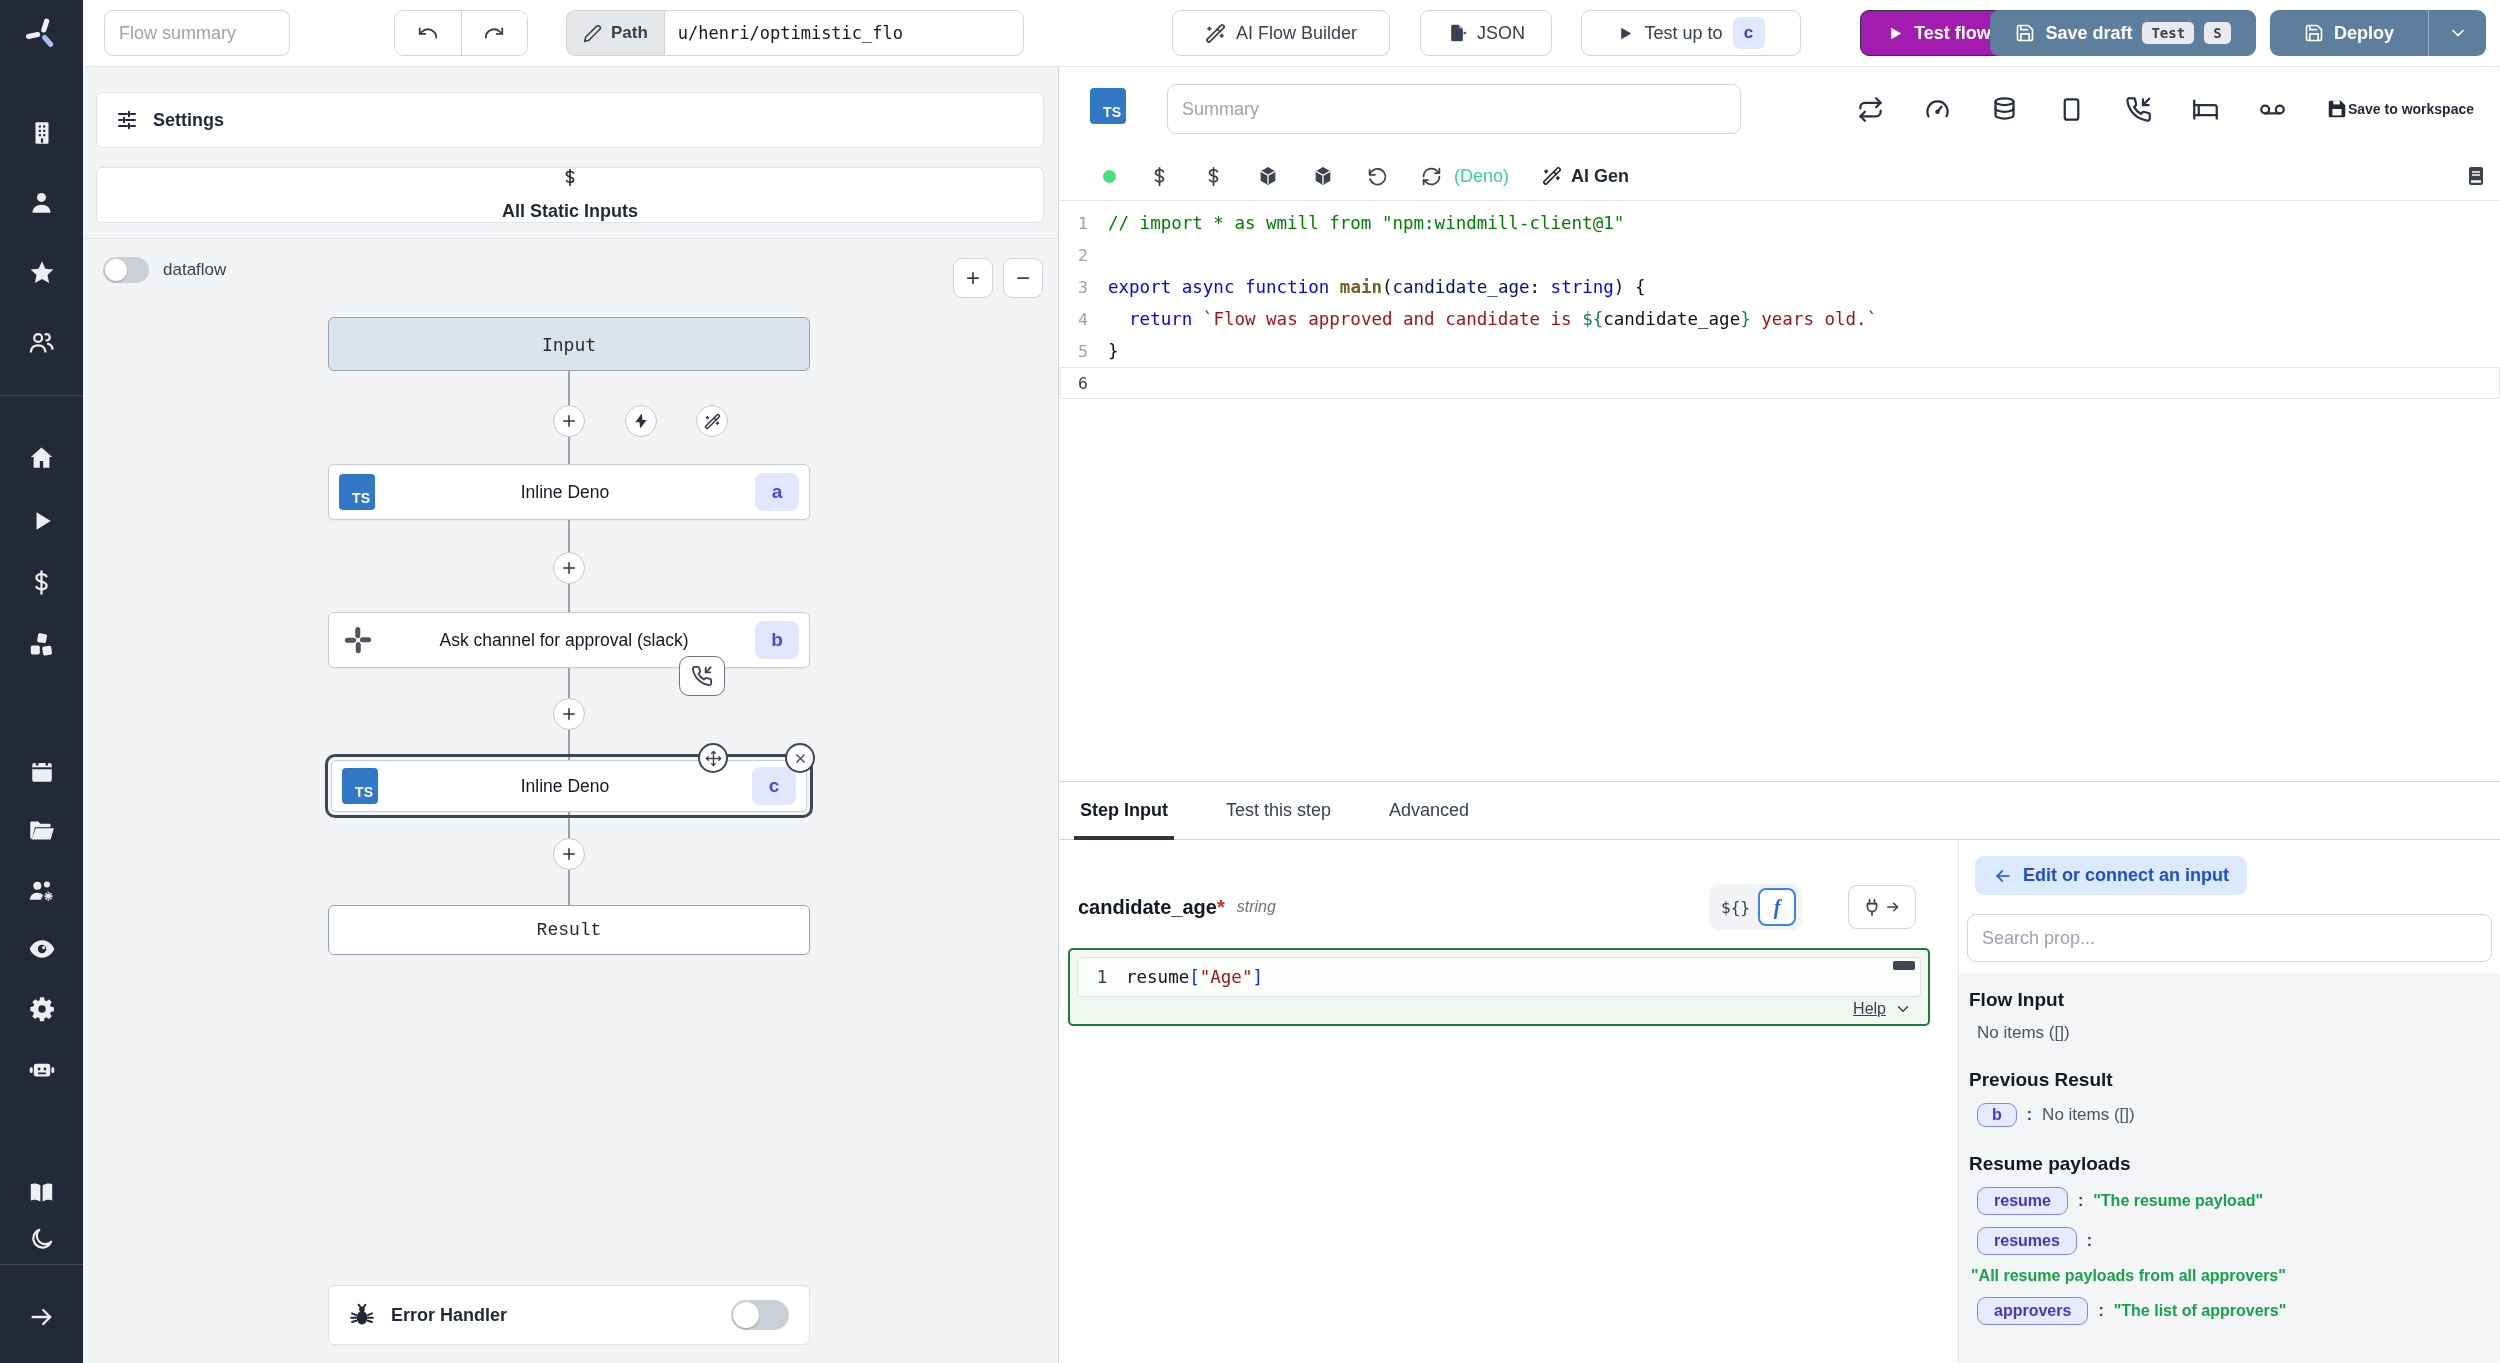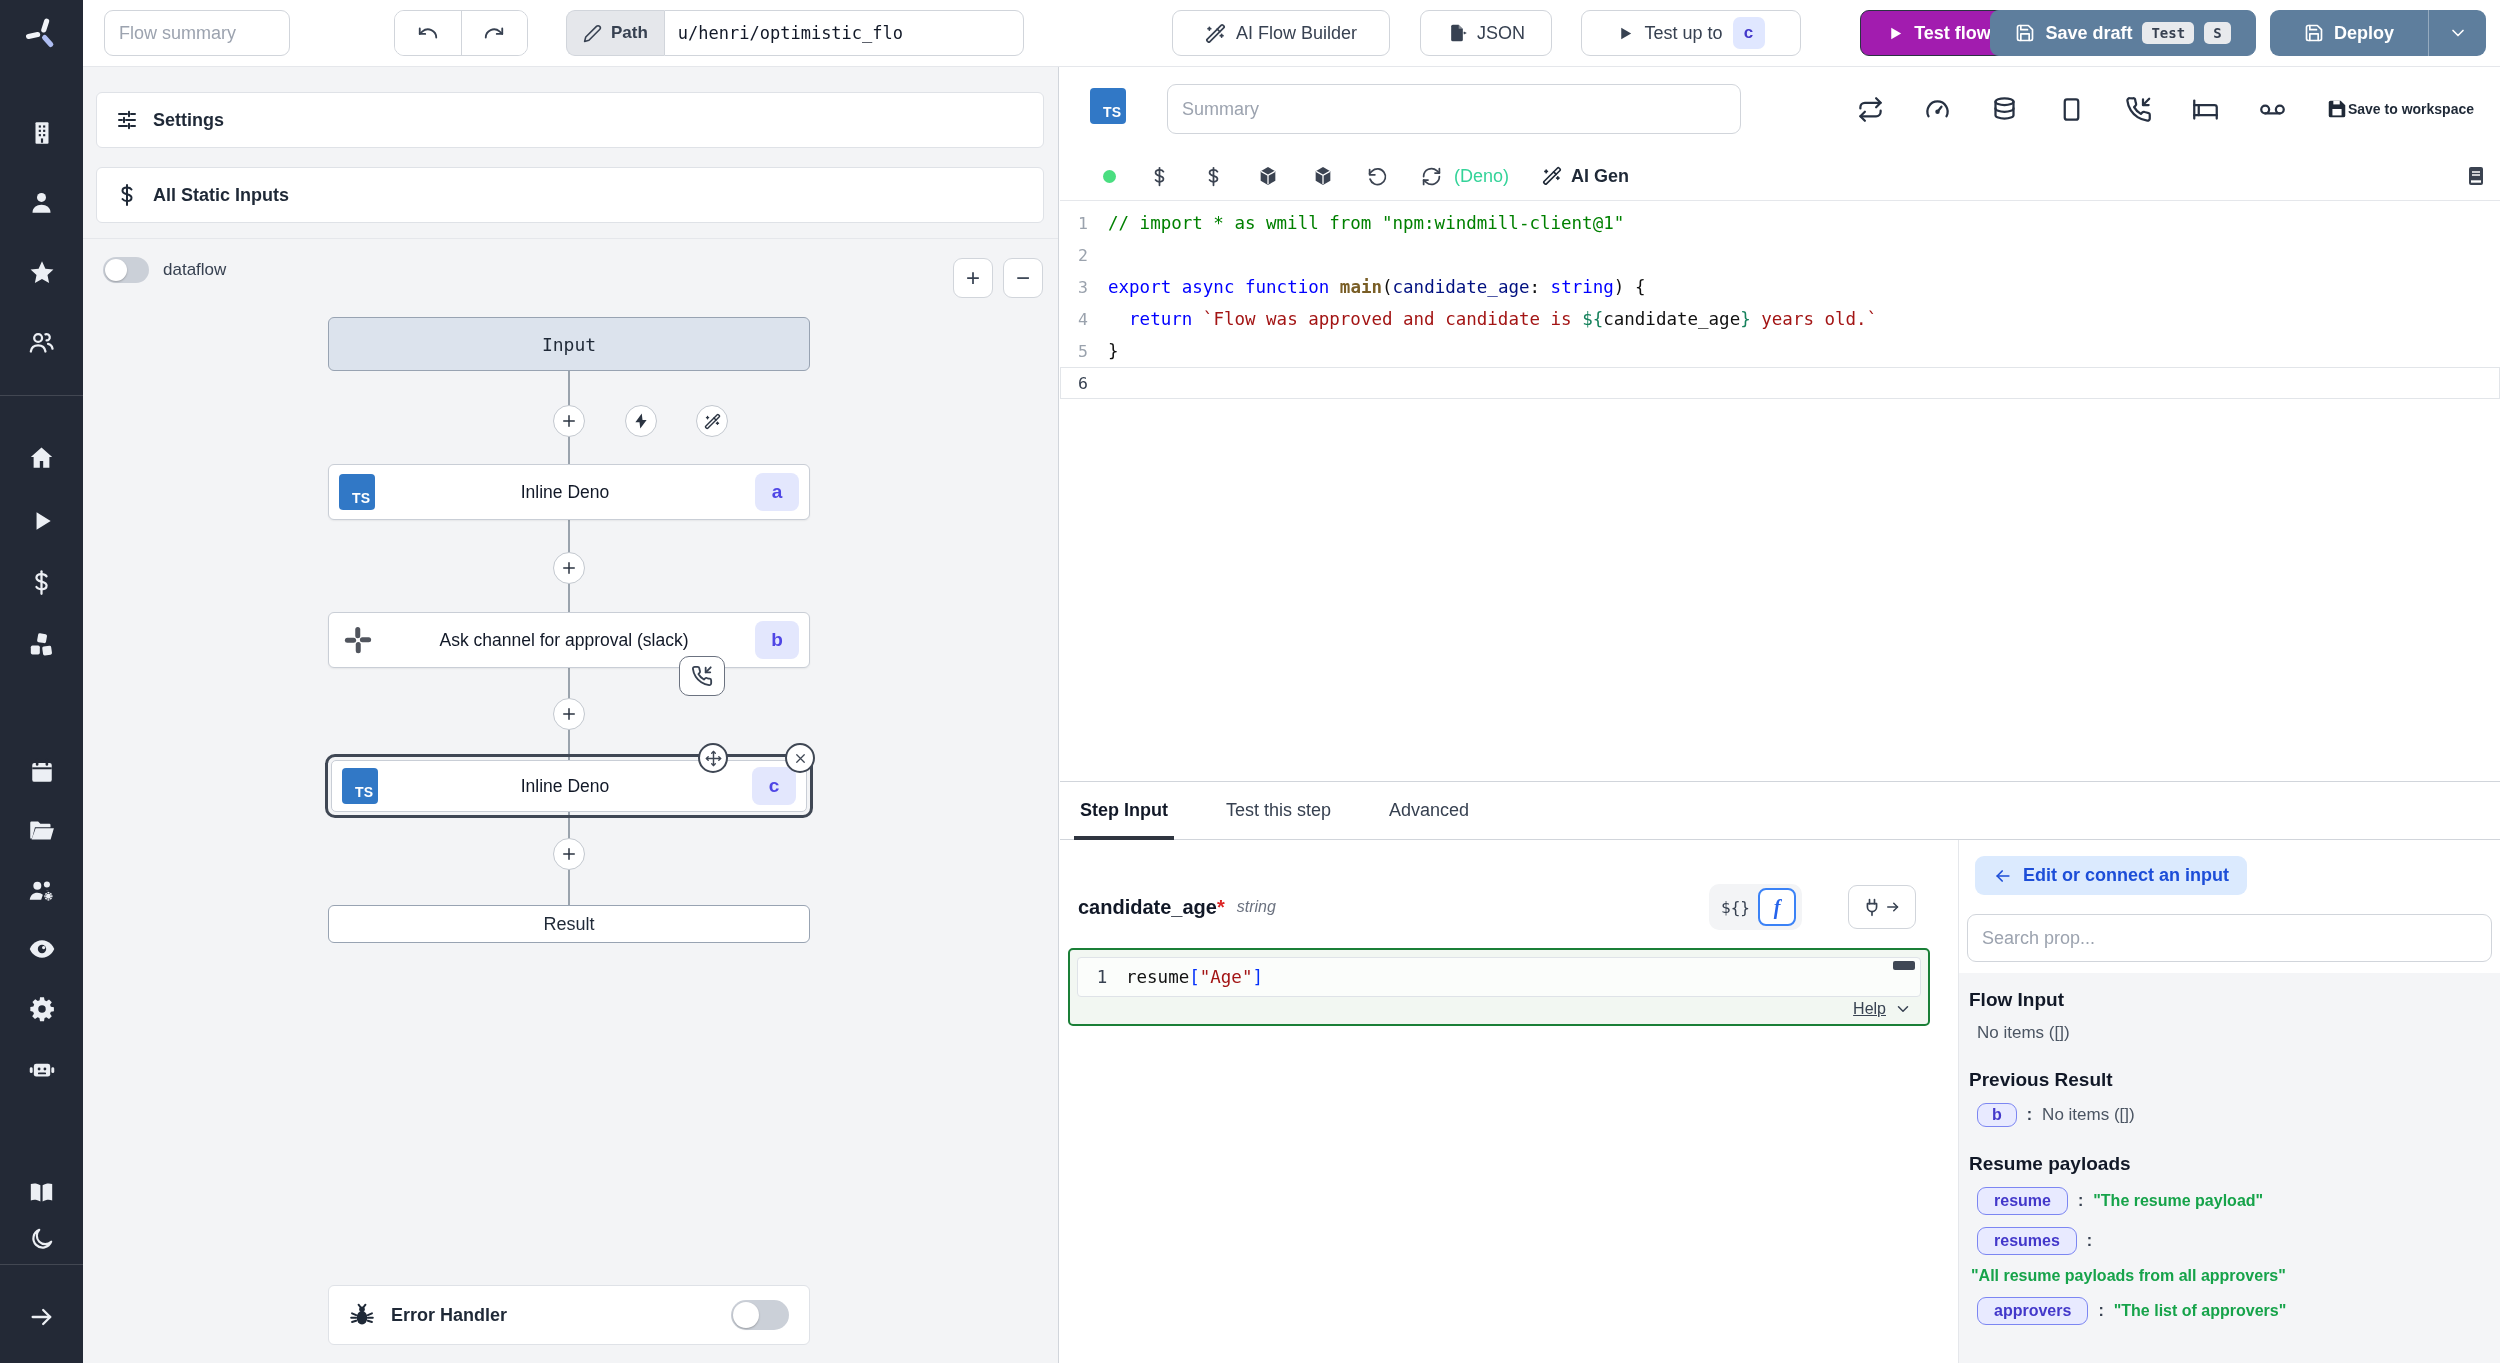--- a/index.html
+++ b/index.html
@@ -40,35 +40,35 @@
   #deploy-split .chev{width:58px;border-left:1px solid rgba(255,255,255,.35);display:flex;align-items:center;justify-content:center;color:#fff;cursor:pointer;}
   .kbd{background:#e8eaed;color:#374151;border-radius:5px;padding:3px 9px;font-size:14px;font-family:"DejaVu Sans Mono","Liberation Mono",monospace;font-weight:700;}
   .mini-badge{background:#e0e7ff;color:#4338ca;font-weight:700;font-size:17px;border-radius:7px;width:32px;height:32px;display:flex;align-items:center;justify-content:center;}
 
   
   #flowpanel{position:absolute;left:83px;top:67px;width:976px;height:1296px;background:#f3f4f6;border-right:1px solid #d1d5db;}
   .hdr-cards{position:absolute;left:0;top:0;width:100%;height:172px;border-bottom:1px solid #e5e7eb;}
   .card{background:#fff;border:1px solid #dfe2e7;border-radius:6px;}
   .panel-row{position:absolute;left:13px;width:948px;height:56px;display:flex;align-items:center;gap:14px;padding:0 18px;font-size:18px;font-weight:700;color:#1f2937;cursor:pointer;}
   #row-settings{top:25px;}
-  #row-static{top:100px;}
+  #row-static{top:100px;flex-direction:column;}
   .dataflow-row{position:absolute;left:20px;top:190px;display:flex;align-items:center;gap:14px;}
   .switch{width:46px;height:26px;border-radius:13px;background:#cbd0d8;position:relative;cursor:pointer;}
   .switch .knob{position:absolute;left:2px;top:2px;width:22px;height:22px;border-radius:50%;background:#fff;box-shadow:0 1px 2px rgba(0,0,0,.25);}
   .switch.lg{width:58px;height:30px;border-radius:15px;}
   .switch.lg .knob{width:26px;height:26px;}
   .df-label{font-size:17px;color:#374151;}
   .sqbtn{position:absolute;top:191px;width:40px;height:40px;background:#fff;border:1px solid #d1d5db;border-radius:9px;font-size:24px;color:#374151;display:flex;align-items:center;justify-content:center;cursor:pointer;}
   #zoom-in{right:65px;}
   #zoom-out{right:15px;}
   .edge{position:absolute;left:485px;top:304px;width:2px;height:534px;background:#9aa3ad;}
   .gnode{position:absolute;left:245px;width:482px;display:flex;align-items:center;border-radius:6px;cursor:pointer;}
   .gnode .nlabel{flex:1;text-align:center;font-size:17.5px;color:#111827;}
   #node-input{top:250px;height:54px;background:#dce3ed;border:1px solid #98a3b2;justify-content:center;font-family:"DejaVu Sans Mono","Liberation Mono",monospace;font-size:18px;}
-  #node-result{top:838px;height:38px;background:#fff;border:1px solid #98a3b2;justify-content:center;font-family:Liberation Sans, sans-serif;font-size:18px;}
+  #node-result{top:838px;height:50px;background:#fff;border:1px solid #98a3b2;justify-content:center;font-family:Liberation Mono, monospace;font-size:18px;}
   .step{background:#fff;border:1px solid #c9ced6;box-shadow:0 1px 2px rgba(0,0,0,.06);padding:0 10px;}
   #node-a{top:397px;height:56px;}
   #node-b{top:545px;height:56px;}
   .ts-badge{width:36px;height:36px;background:#3178c6;border-radius:4px;color:#fff;font-weight:700;font-size:14px;display:flex;align-items:flex-end;justify-content:flex-end;padding:0 5px 4px 0;flex:none;}
   .nbadge{width:44px;height:38px;background:#e3e7fd;border-radius:8px;color:#4f46e5;font-weight:700;font-size:19px;display:flex;align-items:center;justify-content:center;flex:none;}
   #node-c-wrap{position:absolute;left:242px;top:687px;width:488px;height:64px;border:3px solid #3f4754;border-radius:10px;padding:3px;cursor:pointer;}
   #node-c{position:relative;width:100%;height:100%;background:#fff;border:1px solid #c9ced6;border-radius:5px;display:flex;align-items:center;padding:0 10px;}
   #node-c .nlabel{flex:1;text-align:center;font-size:17.5px;color:#111827;}
   .gcirc{position:absolute;width:32px;height:32px;border-radius:50%;background:#fff;border:1px solid #c3c8cf;color:#2b3442;display:flex;align-items:center;justify-content:center;cursor:pointer;}
   .ctrl-circ{position:absolute;width:30px;height:30px;border-radius:50%;background:#fff;border:2px solid #3f4754;color:#3f4754;display:flex;align-items:center;justify-content:center;cursor:pointer;}

